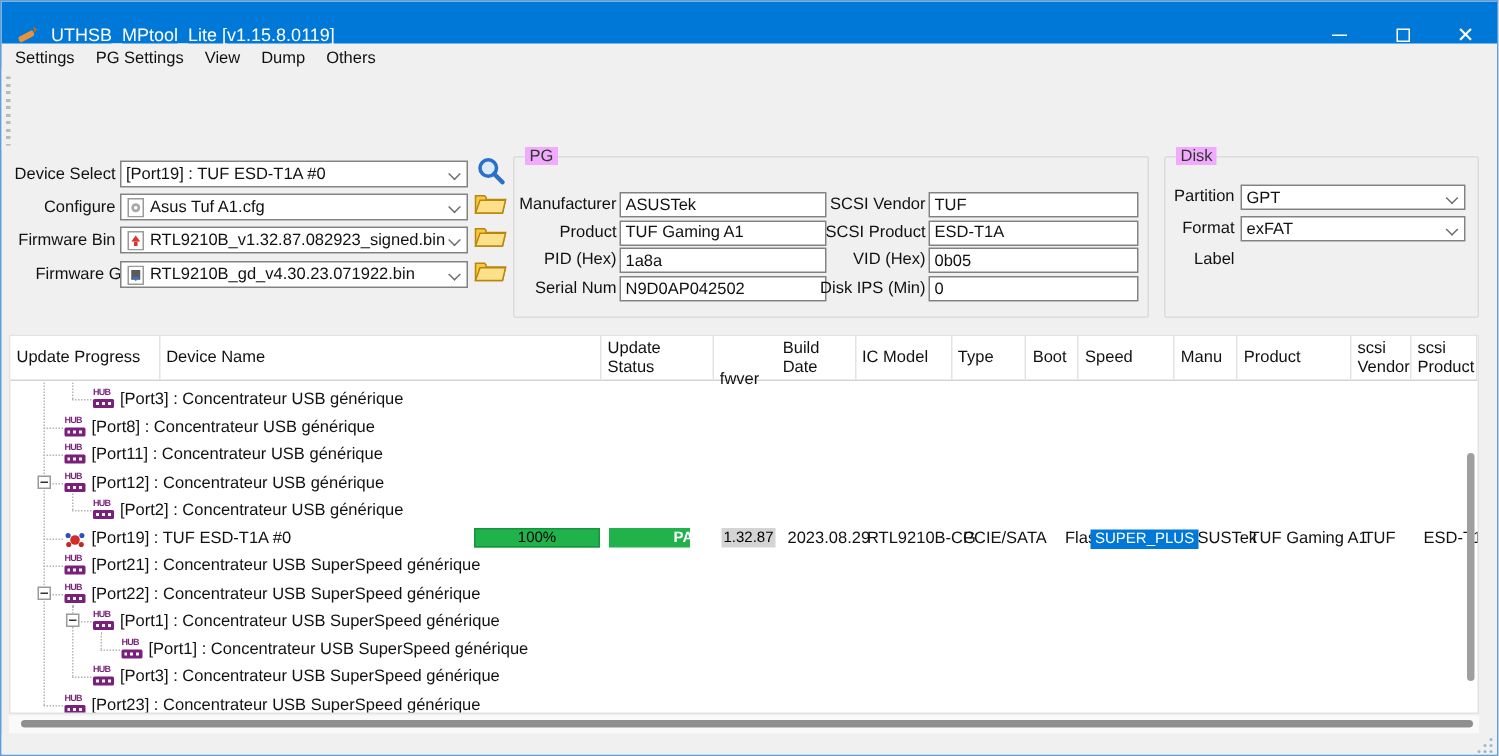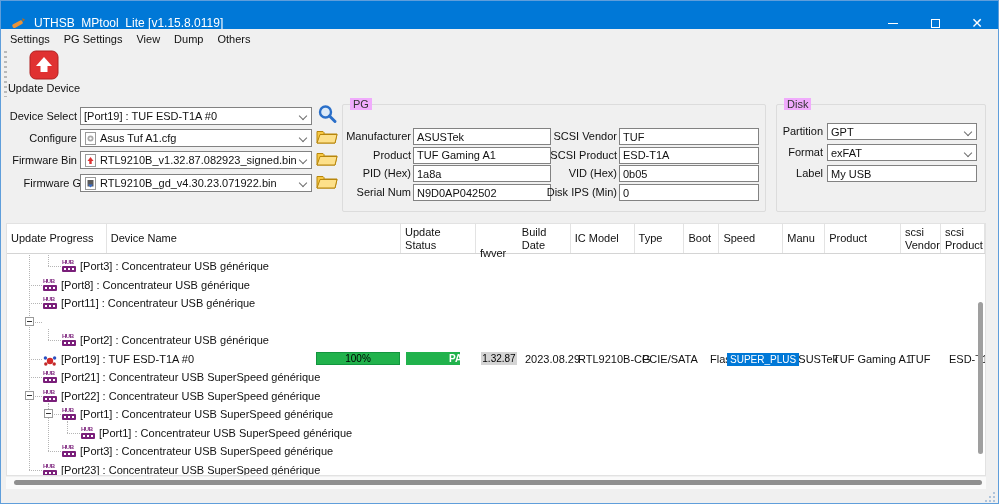--- a/index.html
+++ b/index.html
@@ -102,28 +102,20 @@
   <div class="menubar" id="menubar">
       <span class="menu-item">Settings</span>
       <span class="menu-item">PG Settings</span>
       <span class="menu-item">View</span>
       <span class="menu-item">Dump</span>
       <span class="menu-item">Others</span>
     </div>
 
   <div class="toolbar">
     <div class="gripper"></div>
-    <div class="tool-btn">
-      <svg width="34" height="30" viewBox="0 0 34 30">
-        <rect x="3" y="1" width="28" height="28" rx="6" fill="#e03131" stroke="#b02121" stroke-width="1"></rect>
-        <polygon points="17,7 25,16 9,16" fill="#fff"></polygon>
-        <rect x="13.5" y="15" width="7" height="7" fill="#fff"></rect>
-      </svg>
-      <span class="label">Update Device</span>
-    </div>
   </div>
 
   <div id="device-panel">
       <div class="ctl-label" style="top: 106px; text-align: right;">Device Select</div>
       <div class="combo" style="left: 79px; top: 106px; width: 232px;">
         <span>[Port19] : TUF ESD-T1A #0</span>
         <span class="chev"></span>
       </div>
       <div class="side-btn" style="left: 314px; top: 105px;">
         <span><svg width="22" height="22" viewBox="0 0 22 22">
@@ -207,21 +199,20 @@
       <div class="combo" style="left: 50px; top: 18px; width: 150px; height: 17px;">
         <span>GPT</span>
         <span class="chev" style="top: 5px;"></span>
       </div>
       <div class="fld-label" style="top: 39px; right: 162px;">Format</div>
       <div class="combo" style="left: 50px; top: 39px; width: 150px; height: 17px;">
         <span>exFAT</span>
         <span class="chev" style="top: 5px;"></span>
       </div>
       <div class="fld-label" style="top: 60px; right: 162px;">Label</div>
-      <input class="tbox" value="My USB" style="left: 50px; top: 60px; width: 150px;">
     </div>
 
   <div class="table-wrap">
     <div class="thead" id="thead">
         <div class="th" style="width: 100px;">Update Progress</div>
         <div class="th" style="width: 295px;">Device Name</div>
         <div class="th" style="width: 75px;">Update Status</div>
         <div class="th" style="width: 42px; margin-top: 29px;">fwver</div>
         <div class="th" style="width: 53px;">Build Date</div>
         <div class="th" style="width: 64px;">IC Model</div>
@@ -256,20 +247,27 @@
         </div>
         <div class="conn h" style="left: 22px; top: 29.5px; width: 13px;"></div>
         <div class="tree-row" style="top: 39px;">
           <span class="hub-icon" style="left: 36px;">
             <span class="hub-txt">HUB</span>
             <span class="hub-body"></span>
           </span>
           <span class="tree-label" style="left: 54px;">[Port11] : Concentrateur USB générique</span>
         </div>
         <div class="conn h" style="left: 22px; top: 48px; width: 13px;"></div>
+        <div class="tree-row" style="top: 57.5px;">
+          <span class="hub-icon" style="left: 36px;">
+            <span class="hub-txt">HUB</span>
+            <span class="hub-body"></span>
+          </span>
+          <span class="tree-label" style="left: 54px;">[Port12] : Concentrateur USB générique</span>
+        </div>
         <div class="conn h" style="left: 22px; top: 66.5px; width: 13px;"></div>
         <div class="expander" style="left: 18px; top: 61.5px;"></div>
         <div class="tree-row" style="top: 76px;">
           <span class="hub-icon" style="left: 55px;">
             <span class="hub-txt">HUB</span>
             <span class="hub-body"></span>
           </span>
           <span class="tree-label" style="left: 73px;">[Port2] : Concentrateur USB générique</span>
         </div>
         <div class="conn h" style="left: 41px; top: 85px; width: 13px;"></div>

